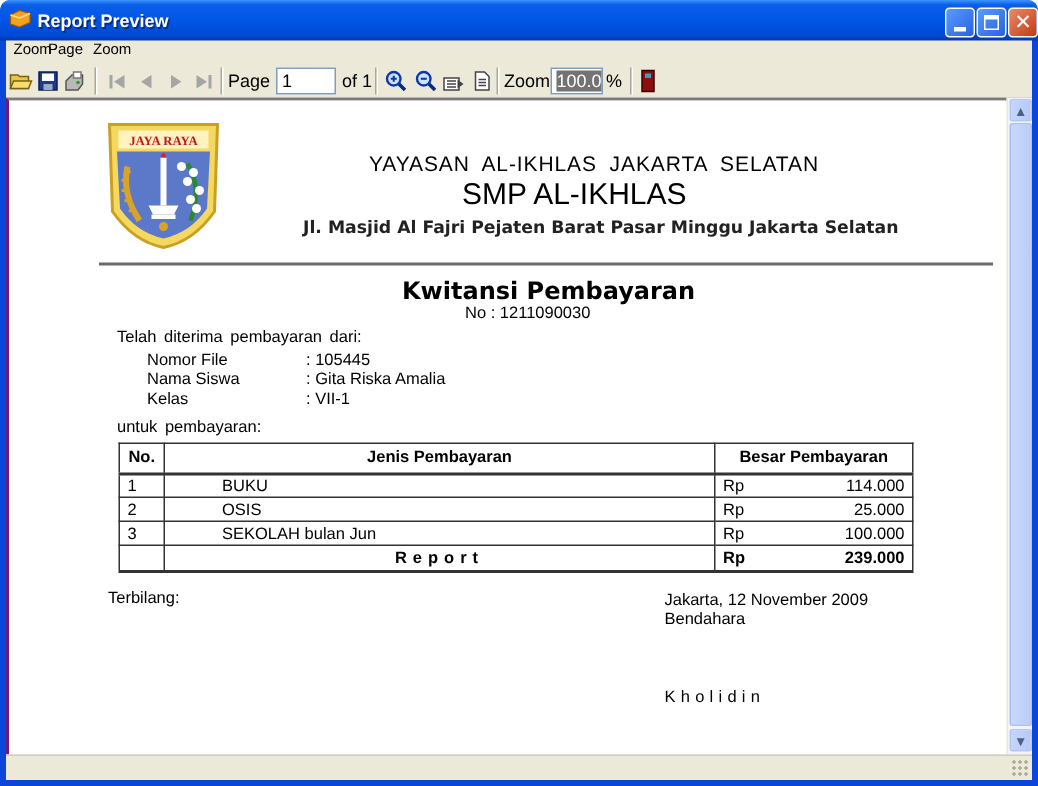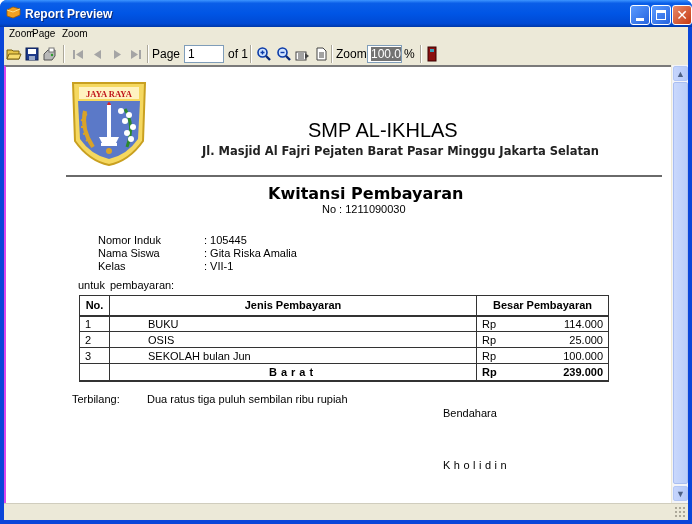--- a/index.html
+++ b/index.html
@@ -47,21 +47,21 @@
   .tb-label { position: absolute; top: 4px; font-size: 12px; }
   .tb-input {
     position: absolute; top: 2px; height: 18px; background: #fff;
     border: 1px solid #7f9db9; font-size: 12px; padding-left: 3px; line-height: 16px;
     font-family: "Liberation Sans", sans-serif;
   }
   .tb-input.sel span { background: #737373; color: #fff; }
 
   .viewport {
     position: absolute; left: 0; top: 38px; width: 684px; height: 438px;
-    background: #fff; border-top: 2px solid #7a7a7a; border-left: 2px solid #d946ef;
+    background: #fff; border-top: 2px solid #7a7a7a; border-left: 2px solid #701a75;
     overflow: hidden;
   }
   .page { position: absolute; left: 0; top: 0; width: 664px; height: 436px; background: #fff; }
 
   .scrollbar {
     position: absolute; right: 0; top: 38px; width: 17px; height: 438px;
     background: #f3f4f8; border-left: 1px solid #ece9d8;
   }
   .sb-btn {
     position: absolute; left: 1px; width: 15px; height: 15px;
@@ -83,21 +83,21 @@
     background-image: radial-gradient(#aca899 1px, transparent 1.2px); background-size: 4px 4px; }
 
   
   .logo { position: absolute; left: 63px; top: 14px; width: 80px; height: 86px; }
   .hdr1 { position: absolute; left: 240px; top: 34px; font-size: 14px; letter-spacing: 0.6px; word-spacing: 4px; }
   .hdr2 { position: absolute; left: 302px; top: 52px; font-size: 20px; font-weight: normal; }
   .hdr3 { position: absolute; left: 196px; top: 77px; font-family: "DejaVu Sans", sans-serif; font-size: 11.5px; font-weight: bold; color: #222; }
   .rule { position: absolute; left: 60px; top: 108px; width: 596px; height: 0; border-top: 2px solid #6a6a6a; }
 
   .doc-title { position: absolute; left: 262px; top: 117px; font-family: "DejaVu Sans", sans-serif; font-size: 16px; font-weight: bold; }
-  .doc-no { position: absolute; left: 316px; top: 136px; font-size: 11px; }
+  .doc-no { position: absolute; left: 304px; top: 136px; font-size: 11px; }
   .intro { position: absolute; left: 72px; top: 152px; font-size: 11px; word-spacing: 2px; }
   .field-lbl { position: absolute; left: 92px; font-size: 11px; }
   .field-val { position: absolute; left: 198px; font-size: 11px; }
   .for-pay { position: absolute; left: 72px; top: 212px; font-size: 11px; word-spacing: 2px; }
 
   table.pay {
     position: absolute; left: 73px; top: 228px; width: 530px;
     border-collapse: collapse; font-size: 11px;
   }
   table.pay td, table.pay th { border: 1px solid #333; height: 16px; padding: 0 5px; }
@@ -227,28 +227,30 @@
           <path d="M56 28 Q66 44 58 66" stroke="#2a8a2a" stroke-width="3" fill="none"></path>
           <circle cx="52" cy="30" r="3" fill="#fff"></circle>
             <circle cx="60" cy="34" r="3" fill="#fff"></circle>
           <circle cx="56" cy="40" r="3" fill="#fff"></circle>
             <circle cx="64" cy="46" r="3" fill="#fff"></circle>
           <circle cx="58" cy="52" r="3" fill="#fff"></circle>
             <circle cx="62" cy="58" r="3" fill="#fff"></circle>
           <circle cx="40" cy="70" r="3" fill="#d9a328"></circle>
         </svg>
 
+        <div class="hdr1">YAYASAN  AL-IKHLAS  JAKARTA  SELATAN</div>
         <div class="hdr2">SMP AL-IKHLAS</div>
         <div class="hdr3">Jl. Masjid Al Fajri Pejaten Barat Pasar Minggu Jakarta Selatan</div>
         <div class="rule"></div>
 
         <div class="doc-title">Kwitansi Pembayaran</div>
         <div class="doc-no">No :  1211090030</div>
-
-        <div class="field-lbl" style="top:167px">Nomor  Induk</div>
+        <div class="intro">Telah  diterima  pembayaran  dari:</div>
+
+        <div class="field-lbl" style="top:167px">Nomor  File</div>
         <div class="field-val" style="top:167px">: 105445</div>
         <div class="field-lbl" style="top:180px">Nama  Siswa</div>
         <div class="field-val" style="top:180px">: Gita Riska Amalia</div>
         <div class="field-lbl" style="top:193px">Kelas</div>
         <div class="field-val" style="top:193px">:  VII-1</div>
 
         <div class="for-pay">untuk  pembayaran:</div>
 
         <table class="pay">
           <tbody>
@@ -276,31 +278,31 @@
           <tr>
             <td>3</td>
             <td style="padding-left:38px">SEKOLAH bulan Jun</td>
             <td>
                   <span class="rp">Rp</span>
                   <span class="amt">100.000</span>
                 </td>
           </tr>
           <tr class="total">
             <td></td>
-            <td class="total-lbl">Barat</td>
+            <td class="total-lbl">Report</td>
             <td class="total-amt">
                   <span class="rp">Rp</span>
                   <span class="amt">239.000</span>
                 </td>
           </tr>
         </tbody>
           </table>
 
         <div class="terb-lbl">Terbilang:</div>
-        <div class="terb-val">Dua ratus tiga puluh sembilan ribu rupiah</div>
+        <div class="place-date">Jakarta, 12 November 2009</div>
         <div class="role">Bendahara</div>
         <div class="signer">Kholidin</div>
       </div>
     </div>
 
     <div class="scrollbar">
       <div class="sb-btn" style="top:1px">
           <span>▲</span>
         </div>
       <div class="sb-thumb"></div>

